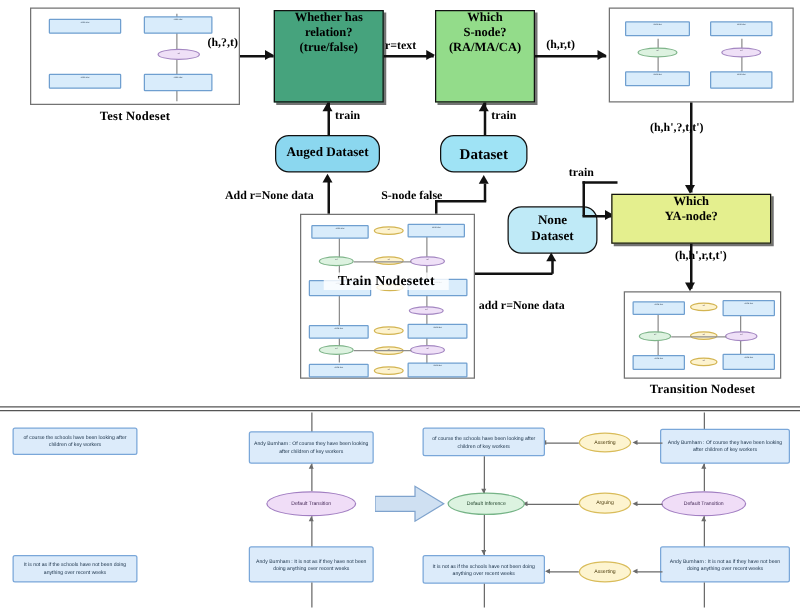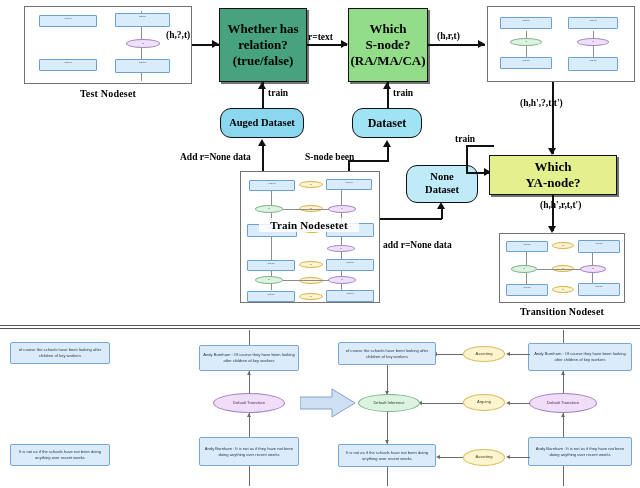--- a/index.html
+++ b/index.html
@@ -5,22 +5,22 @@
   html,body{margin:0;padding:0;background:#ffffff;}
   body{width:640px;height:488px;position:relative;overflow:hidden;
        font-family:"Liberation Serif", serif;color:#000;}
 
   
   .panel{position:absolute;border:1px solid #737373;background:#fff;box-sizing:border-box;}
   .panel-label{position:absolute;font-weight:bold;font-size:10px;text-align:center;
                font-family:"Liberation Serif",serif;letter-spacing:.2px;}
 
   .procbox{position:absolute;box-sizing:border-box;border:1.6px solid #111;
-           display:flex;align-items:center;justify-content:center;text-align:center;
-           font-weight:bold;font-size:13px;line-height:1.22;
+           display:flex;align-items:flex-start;justify-content:center;text-align:center;
+           font-weight:bold;font-size:10px;line-height:1.22;
            box-shadow:2px 2px 0 rgba(0,0,0,.55);font-family:"Liberation Serif",serif;}
 
   .capsule{position:absolute;box-sizing:border-box;border:1.8px solid #111;
            border-radius:11px;display:flex;align-items:center;justify-content:center;
            text-align:center;font-weight:bold;font-size:10.5px;line-height:1.2;
            font-family:"Liberation Serif",serif;}
 
   .edge-lbl{position:absolute;font-weight:bold;font-size:9.5px;white-space:nowrap;
             font-family:"Liberation Serif",serif;}
 
@@ -148,21 +148,21 @@
 
 <div class="ln-v" style="left:262px;top:145px;height:28px;"></div>
 <div class="ln-h" style="left:262px;top:172px;width:57px;"></div>
 <div class="arw arw-u" style="left:258px;top:139px;"></div>
 <div class="edge-lbl" style="left:180px;top:152px;">Add r=None data</div>
 
 <div class="ln-v" style="left:387px;top:147px;height:14px;"></div>
 <div class="ln-h" style="left:348px;top:160px;width:41px;"></div>
 <div class="ln-v" style="left:348px;top:160px;height:12px;"></div>
 <div class="arw arw-u" style="left:383px;top:140px;"></div>
-<div class="edge-lbl" style="left:305px;top:152px;">S-node been</div>
+<div class="edge-lbl" style="left:305px;top:152px;">S-node false</div>
 
 <div class="panel" style="left:240px;top:171px;width:140px;height:132px;">
   <div class="mini" style="left:0;top:0;width:140px;height:132px;">
     <div class="m-ln-v" style="left:30px;top:14px;height:104px;"></div>
     <div class="m-ln-v" style="left:100px;top:10px;height:114px;"></div>
     <div class="m-box" style="left:8px;top:8px;width:46px;height:11px;">node text</div>
     <div class="m-el yellow" style="left:58px;top:9px;width:24px;height:7px;">rel</div>
     <div class="m-box" style="left:85px;top:7px;width:46px;height:11px;">node text</div>
     <div class="m-el green" style="left:14px;top:33px;width:28px;height:8px;">rel</div>
     <div class="m-el yellow" style="left:58px;top:33px;width:24px;height:7px;">rel</div>

